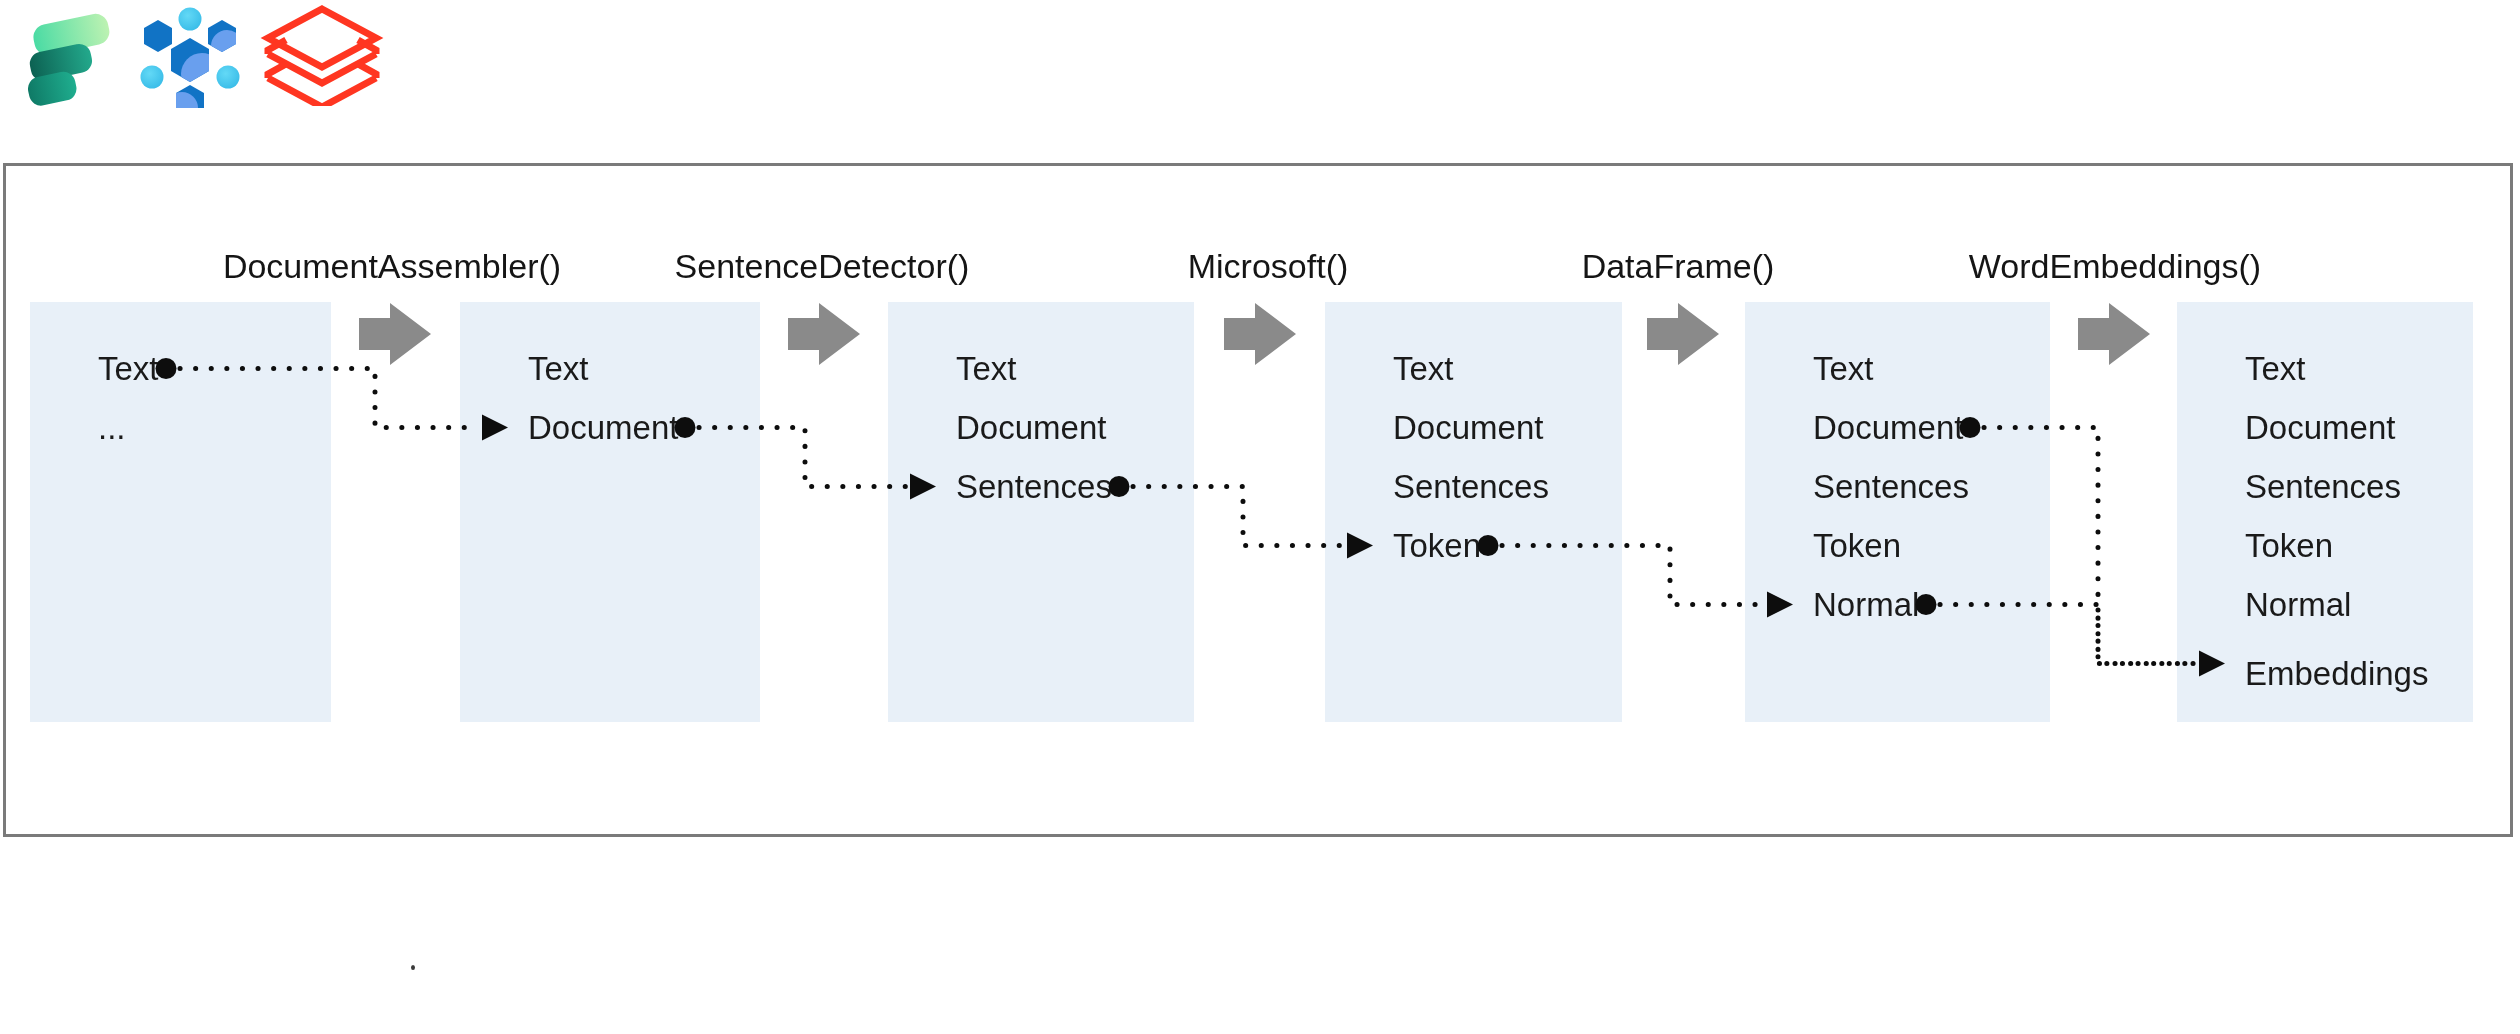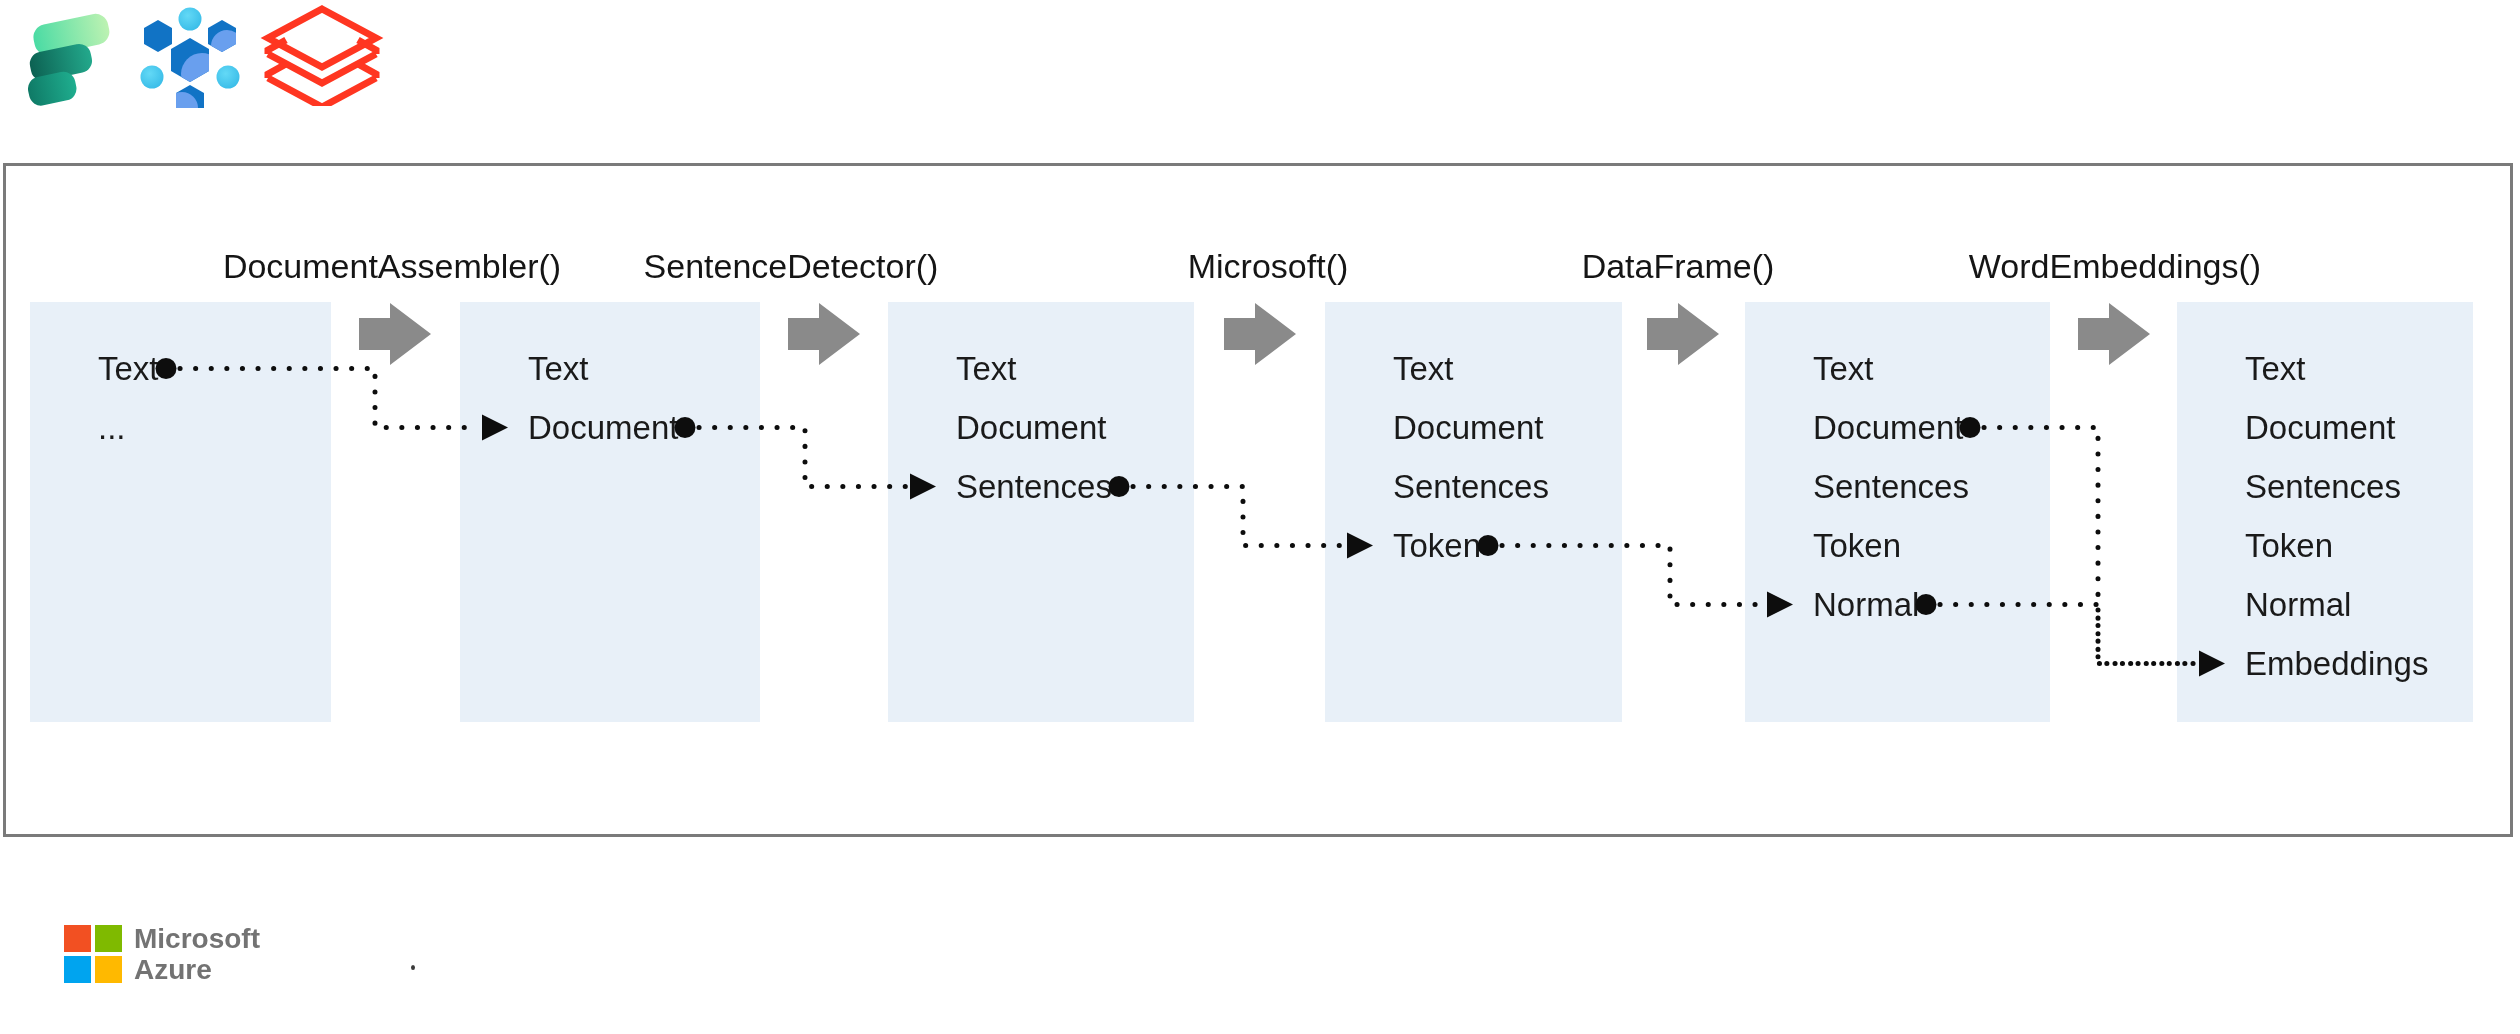--- a/index.html
+++ b/index.html
@@ -105,21 +105,21 @@
       <polygon points="66,5 120,34 66,63 12,34"></polygon>
       <path d="M12,50 L66,79 L120,50 M12,50 L12,46 L30,36 M120,50 L120,46 L102,36"></path>
       <path d="M12,74 L66,103 L120,74 M12,74 L12,70 L30,60 M120,74 L120,70 L102,60"></path>
     </g>
   </svg>
 
   <div id="main-box"></div>
 
   <div id="stages">
       <div class="stage-label" style="left: 392px; text-align: center;">DocumentAssembler()</div>
-      <div class="stage-label" style="left: 791px;">SentenceDetector()</div>
+      <div class="stage-label" style="left: 822px;">SentenceDetector()</div>
       <div class="stage-label" style="left: 1268px;">Microsoft()</div>
       <div class="stage-label" style="left: 1678px;">DataFrame()</div>
       <div class="stage-label" style="left: 2115px;">WordEmbeddings()</div>
     </div>
   <div id="frames">
       <div class="frame" style="left: 30px; width: 301px;">
         <div class="frame-row" style="top: 37px;">
           <span class="row-label">Text</span>
         </div>
         <div class="frame-row" style="top: 96px;">
@@ -185,21 +185,21 @@
         </div>
         <div class="frame-row" style="top: 155px;">
           <span class="row-label">Sentences</span>
         </div>
         <div class="frame-row" style="top: 214px;">
           <span class="row-label">Token</span>
         </div>
         <div class="frame-row" style="top: 273px;">
           <span class="row-label">Normal</span>
         </div>
-        <div class="frame-row" style="top: 332px;">
+        <div class="frame-row" style="top: 332px; align-items: flex-end;">
           <span class="row-label">Embeddings</span>
         </div>
       </div>
     </div>
 
   <svg id="overlay" width="2520" height="1034">
       <polygon points="359,318 390,318 390,303 431,334 390,365 390,350 359,350" fill="#8a8a8a"></polygon>
       <polygon points="788,318 819,318 819,303 860,334 819,365 819,350 788,350" fill="#8a8a8a"></polygon>
       <polygon points="1224,318 1255,318 1255,303 1296,334 1255,365 1255,350 1224,350" fill="#8a8a8a"></polygon>
       <polygon points="1647,318 1678,318 1678,303 1719,334 1678,365 1678,350 1647,350" fill="#8a8a8a"></polygon>
@@ -217,27 +217,15 @@
       <polygon points="2199,650.5 2199,676.5 2225,663.5" fill="#0d0d0d"></polygon>
       <path d="M180,368.5 H375 V427.5 H478" fill="none" stroke="#0d0d0d" stroke-width="5" stroke-linecap="round" stroke-dasharray="0.1 15.5"></path>
       <path d="M699,427.5 H805 V486.5 H906" fill="none" stroke="#0d0d0d" stroke-width="5" stroke-linecap="round" stroke-dasharray="0.1 15.5"></path>
       <path d="M1133,486.5 H1243 V545.5 H1343" fill="none" stroke="#0d0d0d" stroke-width="5" stroke-linecap="round" stroke-dasharray="0.1 15.5"></path>
       <path d="M1502,545.5 H1670 V604.5 H1763" fill="none" stroke="#0d0d0d" stroke-width="5" stroke-linecap="round" stroke-dasharray="0.1 15.5"></path>
       <path d="M1940,604.5 H2098 V663.5 H2195" fill="none" stroke="#0d0d0d" stroke-width="5" stroke-linecap="round" stroke-dasharray="0.1 15.5"></path>
       <path d="M1984,427.5 H2098 V663.5 H2195" fill="none" stroke="#0d0d0d" stroke-width="5" stroke-linecap="round" stroke-dasharray="0.1 15.5"></path>
     </svg>
 
 
-  <div id="azure-logo">
-    <div id="ms-squares">
-      <div class="sq" id="sq-red" style="background: rgb(242, 80, 34);"></div>
-      <div class="sq" id="sq-green" style="background: rgb(127, 186, 0);"></div>
-      <div class="sq" id="sq-blue" style="background: rgb(0, 164, 239);"></div>
-      <div class="sq" id="sq-yellow" style="background: rgb(255, 185, 0);"></div>
-    </div>
-    <div id="azure-text" style="color: rgb(115, 115, 115);">
-      <div>Microsoft</div>
-      <div>Azure</div>
-    </div>
-  </div>
 
   <div id="stray-dot"></div>
 </div>
 
 </body></html>

